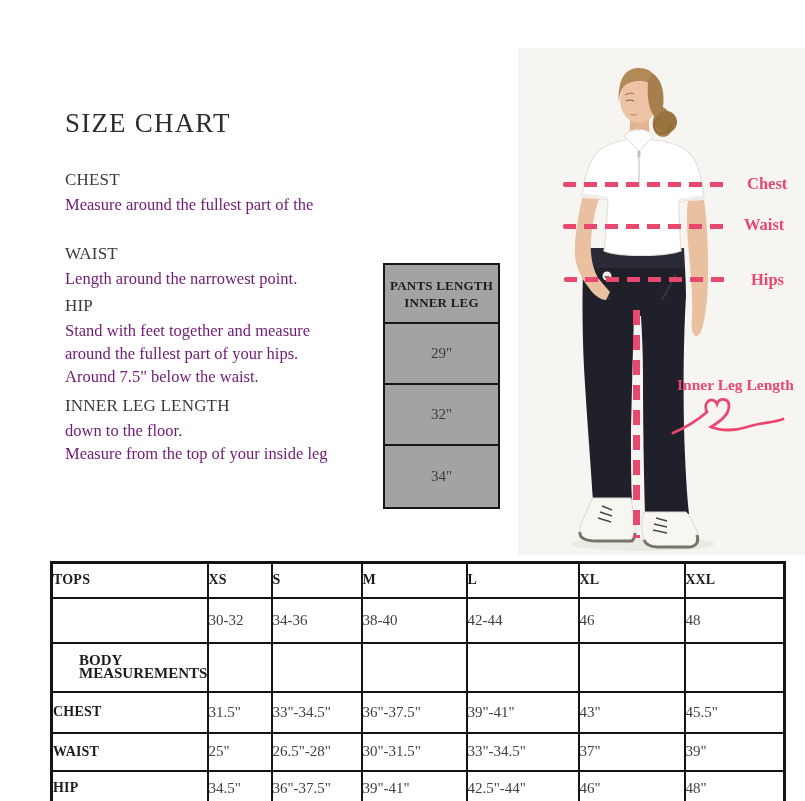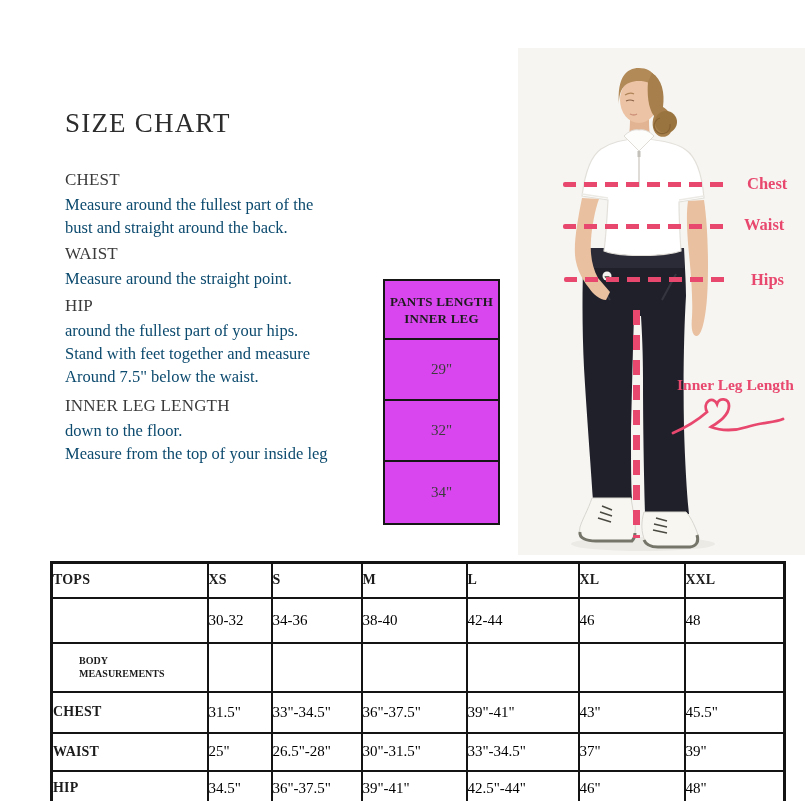--- a/index.html
+++ b/index.html
@@ -9,26 +9,26 @@
     font-family:Liberation Serif, serif; color:#3e3e3e; overflow:hidden;margin-top:48px;
   }
 
   
   .title {
     position:absolute; left:65px; top:60px;
     font-size:27px; font-weight:500; letter-spacing:1.2px; color:#2d2d2d;
   }
   .section { position:absolute; left:65px; width:345px; }
   .sec-heading { font-size:17px; font-weight:500; color:#3a3a3a; margin:0 0 3px 0; letter-spacing:.2px; }
-  .sec-line { font-size:16.5px; line-height:23px; color:#0c4a6e; white-space:nowrap; }
+  .sec-line { font-size:16.5px; line-height:23px; color:#701a75; white-space:nowrap; }
 
   
   .pants-table {
-    position:absolute; left:383px; top:231px; width:117px;
-    border:2px solid #161616; background:#d946ef;
+    position:absolute; left:383px; top:215px; width:117px;
+    border:2px solid #161616; background:#a3a3a3;
   }
   .pants-hdr {
     height:59px; border-bottom:2px solid #161616;
     display:flex; flex-direction:column; justify-content:center; align-items:center;
     font-weight:700; font-size:13px; color:#1c1c1c; line-height:17px; letter-spacing:.2px;
   }
   .pants-cell {
     height:61px; border-bottom:2px solid #161616;
     display:flex; align-items:center; justify-content:center;
     font-size:15px; color:#3c3c3c;
@@ -54,47 +54,46 @@
     position:absolute; left:50px; top:513px;
     border-collapse:collapse; table-layout:fixed; width:733px;
     border:3px solid #141414; background:#fff;
   }
   .size-table td {
     border:2px solid #141414; text-align:left; vertical-align:middle;
     overflow:hidden; padding:0;
   }
   td.lbl { font-weight:700; font-size:14px; color:#1c1c1c; letter-spacing:.2px; }
   td.lbl-xxl { font-weight:700; font-size:14px; color:#1c1c1c; }
-  td.lbl-small { font-weight:700; font-size:10px; line-height:13px; color:#1c1c1c; padding:0 26px; }
-  td.val { font-size:15px; color:#000000; }
+  td.lbl-small { font-weight:700; font-size:15px; line-height:13px; color:#1c1c1c; padding:0 26px; }
+  td.val { font-size:15px; color:#404040; }
   tr.rh { height:35px; } tr.r1 { height:45px; } tr.r2 { height:35px; }
   tr.r3 { height:49px; } tr.r4 { height:41px; } tr.r5 { height:38px; } tr.r6 { height:36px; }
 </style>
 </head>
 <body>
 
 <div class="page">
 
   <div class="title">SIZE CHART</div>
 
   <div class="section" style="top:122px;">
     <div class="sec-heading">CHEST</div>
     <div class="sec-line">Measure around the fullest part of the</div>
-    <div class="sec-line">bust and straight around the back.</div>
   </div>
 
   <div class="section" style="top:196px;">
     <div class="sec-heading">WAIST</div>
-    <div class="sec-line">Measure around the straight point.</div>
+    <div class="sec-line">Length around the narrowest point.</div>
   </div>
 
   <div class="section" style="top:248px;">
     <div class="sec-heading">HIP</div>
+    <div class="sec-line">Stand with feet together and measure</div>
     <div class="sec-line">around the fullest part of your hips.</div>
-    <div class="sec-line">Stand with feet together and measure</div>
     <div class="sec-line">Around 7.5" below the waist.</div>
   </div>
 
   <div class="section" style="top:348px;">
     <div class="sec-heading">INNER LEG LENGTH</div>
     <div class="sec-line">down to the floor.</div>
     <div class="sec-line">Measure from the top of your inside leg</div>
   </div>
 
   <div class="pants-table">

